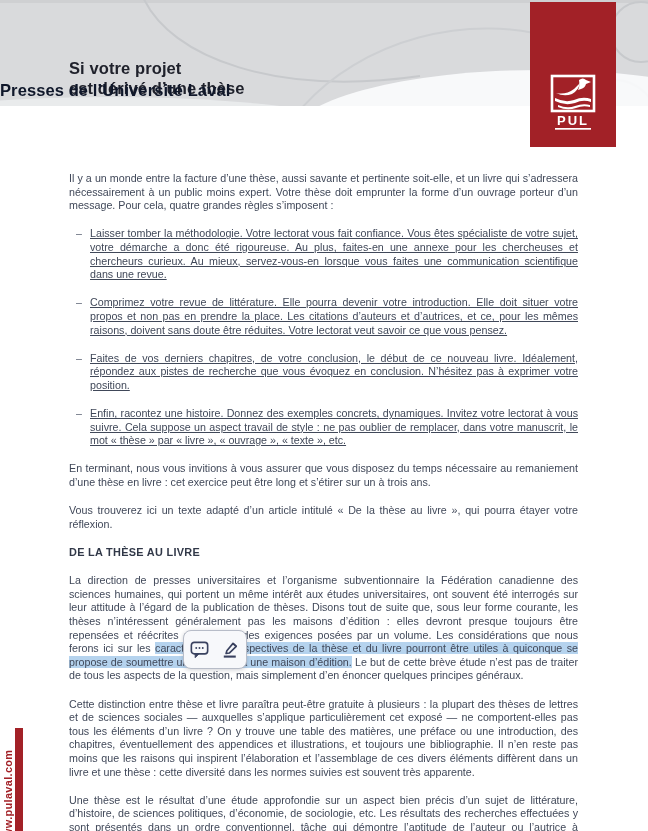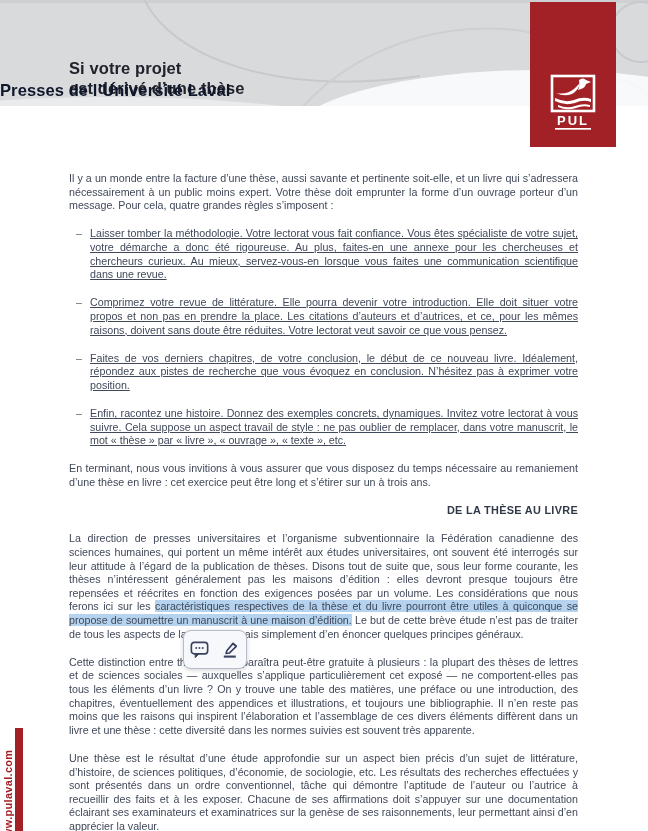--- a/index.html
+++ b/index.html
@@ -35,21 +35,21 @@
     text-align:justify;
   }
   .content p{margin:0 0 14.6px 0;}
   .rules-list{list-style:none;margin:0 0 0 0;padding:0 0 0 21px;text-decoration:underline;}
   .rules-list li{position:relative;margin:0 0 14.6px 0;}
   .rules-list li::before{
     content:"\2013";position:absolute;left:-14px;top:0;color:#5c6475;
   }
   .section-heading{
     font-weight:bold;color:#313848;font-size:10.9px;letter-spacing:.3px;
-    margin:0 0 14.6px 0;text-align:right;
+    margin:0 0 14.6px 0;text-align:left;
   }
   .hl{background:#b5d3ee;}
   
   .popup{
     position:absolute;left:183px;top:630px;width:62px;height:37px;
     background:#f7f8fb;border:1px solid #b7bcc8;border-radius:8px;
     box-shadow:0 1px 4px rgba(40,45,70,.22);
     display:flex;align-items:center;justify-content:center;gap:6px;
     z-index:6;
   }
@@ -105,20 +105,21 @@
 
   <div class="content">
     <p>Il y a un monde entre la facture d’une thèse, aussi savante et pertinente soit-elle, et un livre qui s’adressera nécessairement à un public moins expert. Votre thèse doit emprunter la forme d’un ouvrage porteur d’un message. Pour cela, quatre grandes règles s’imposent :</p>
     <ul class="rules-list">
       <li>Laisser tomber la méthodologie. Votre lectorat vous fait confiance. Vous êtes spécialiste de votre sujet, votre démarche a donc été rigoureuse. Au plus, faites-en une annexe pour les chercheuses et chercheurs curieux. Au mieux, servez-vous-en lorsque vous faites une communication scientifique dans une revue.</li>
       <li>Comprimez votre revue de littérature. Elle pourra devenir votre introduction. Elle doit situer votre propos et non pas en prendre la place. Les citations d’auteurs et d’autrices, et ce, pour les mêmes raisons, doivent sans doute être réduites. Votre lectorat veut savoir ce que vous pensez.</li>
       <li>Faites de vos derniers chapitres, de votre conclusion, le début de ce nouveau livre. Idéalement, répondez aux pistes de recherche que vous évoquez en conclusion. N’hésitez pas à exprimer votre position.</li>
       <li>Enfin, racontez une histoire. Donnez des exemples concrets, dynamiques. Invitez votre lectorat à vous suivre. Cela suppose un aspect travail de style : ne pas oublier de remplacer, dans votre manuscrit, le mot « thèse » par « livre », « ouvrage », « texte », etc.</li>
     </ul>
     <p>En terminant, nous vous invitions à vous assurer que vous disposez du temps nécessaire au remaniement d’une thèse en livre : cet exercice peut être long et s’étirer sur un à trois ans.</p>
+    <p>Vous trouverez ici un texte adapté d’un article intitulé « De la thèse au livre », qui pourra étayer votre réflexion.</p>
     <p class="section-heading">DE LA THÈSE AU LIVRE</p>
     <p><span>La direction de presses universitaires et l’organisme subventionnaire la Fédération canadienne des sciences humaines, qui portent un même intérêt aux études universitaires, ont souvent été interrogés sur leur attitude à l’égard de la publication de thèses. Disons tout de suite que, sous leur forme courante, les thèses n’intéressent généralement pas les maisons d’édition : elles devront presque toujours être repensées et réécrites en fonction des exigences posées par un volume. Les considérations que nous ferons ici sur les </span><span class="hl">caractéristiques respectives de la thèse et du livre pourront être utiles à quiconque se propose de soumettre un manuscrit à une maison d’édition.</span><span> Le but de cette brève étude n’est pas de traiter de tous les aspects de la question, mais simplement d’en énoncer quelques principes généraux.</span></p>
     <p>Cette distinction entre thèse et livre paraîtra peut-être gratuite à plusieurs : la plupart des thèses de lettres et de sciences sociales — auxquelles s’applique particulièrement cet exposé — ne comportent-elles pas tous les éléments d’un livre ? On y trouve une table des matières, une préface ou une introduction, des chapitres, éventuellement des appendices et illustrations, et toujours une bibliographie. Il n’en reste pas moins que les raisons qui inspirent l’élaboration et l’assemblage de ces divers éléments diffèrent dans un livre et une thèse : cette diversité dans les normes suivies est souvent très apparente.</p>
     <p>Une thèse est le résultat d’une étude approfondie sur un aspect bien précis d’un sujet de littérature, d’histoire, de sciences politiques, d’économie, de sociologie, etc. Les résultats des recherches effectuées y sont présentés dans un ordre conventionnel, tâche qui démontre l’aptitude de l’auteur ou l’autrice à recueillir des faits et à les exposer. Chacune de ses affirmations doit s’appuyer sur une documentation éclairant ses examinateurs et examinatrices sur la genèse de ses raisonnements, leur permettant ainsi d’en apprécier la valeur.</p>
   </div>
 
   <div class="popup">
     <button class="popup-btn" title="">
       <svg width="23" height="23" viewBox="0 0 24 24">
         <rect x="3.5" y="4.5" width="17" height="12" rx="3" fill="none" stroke="#39415f" stroke-width="1.7"></rect>

